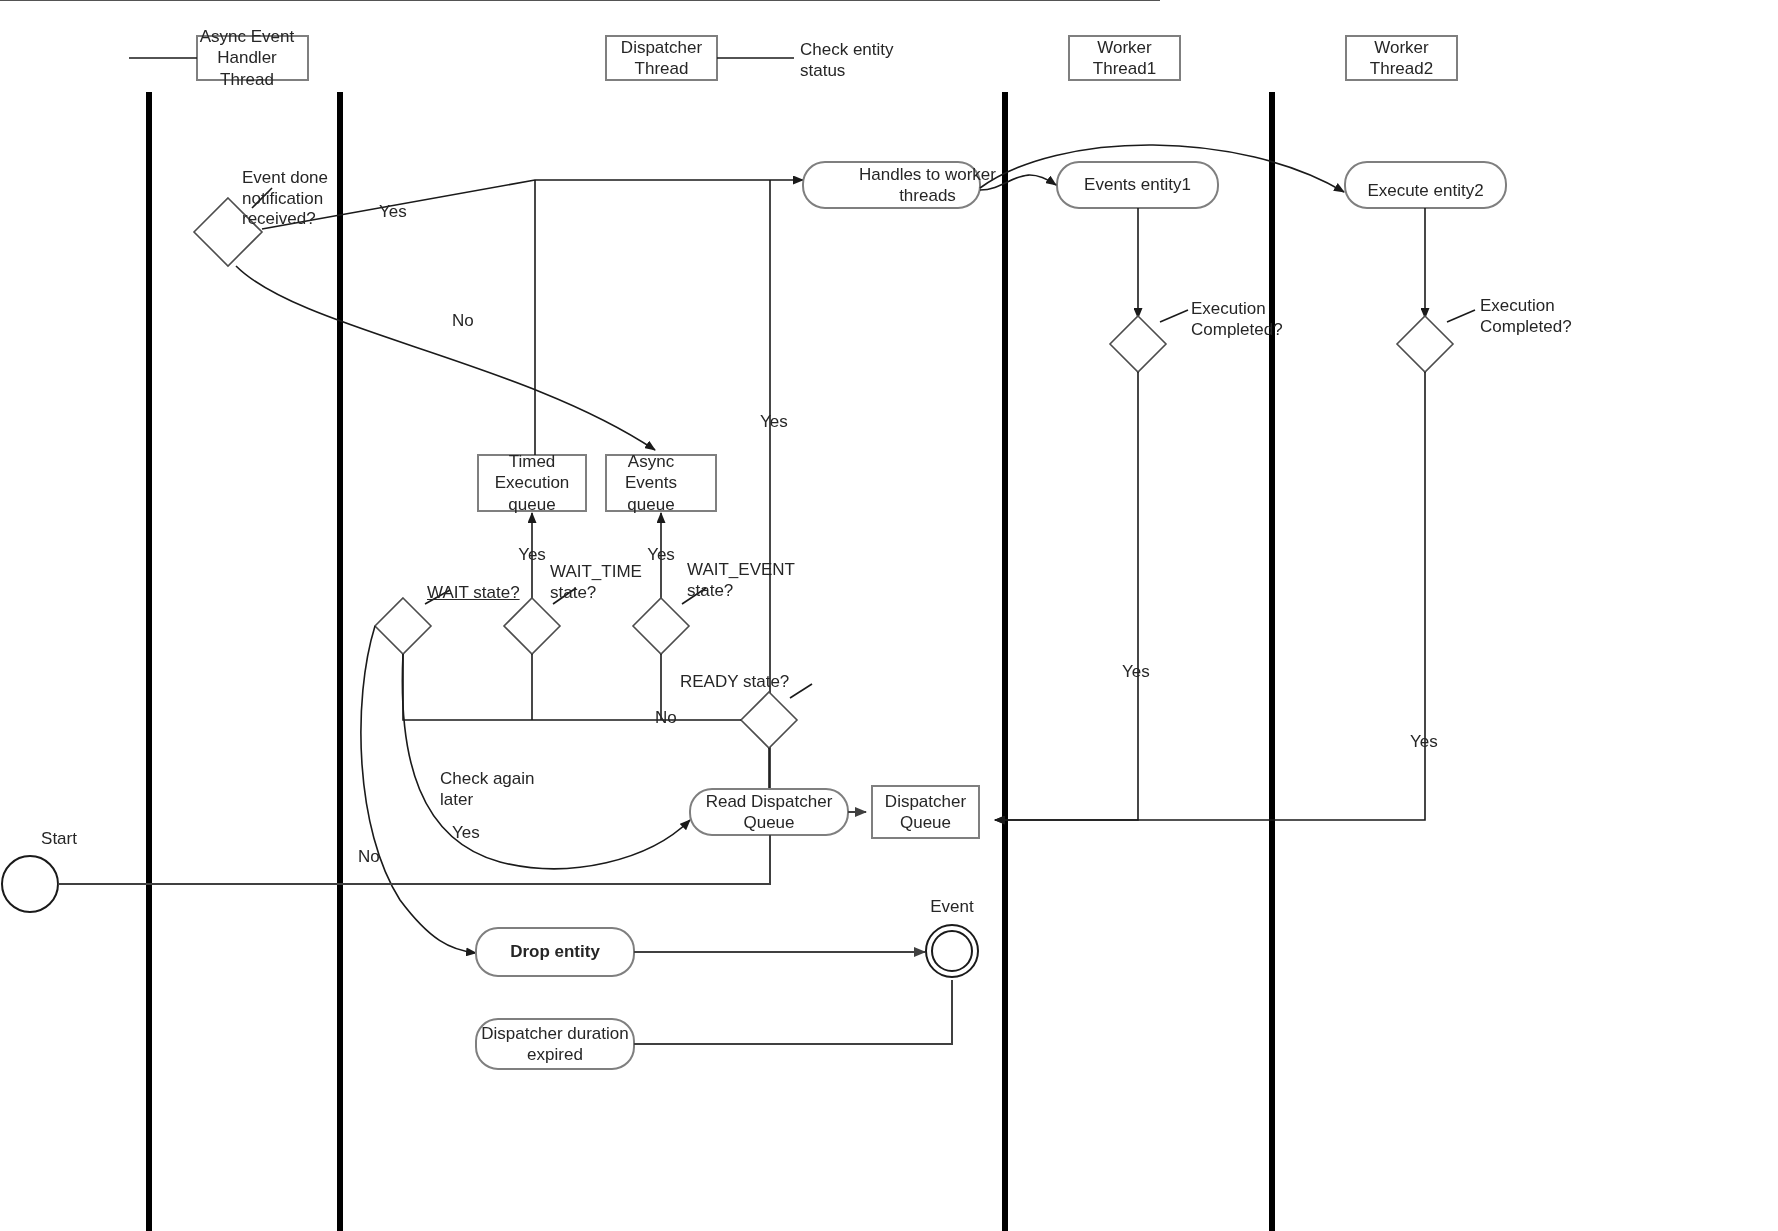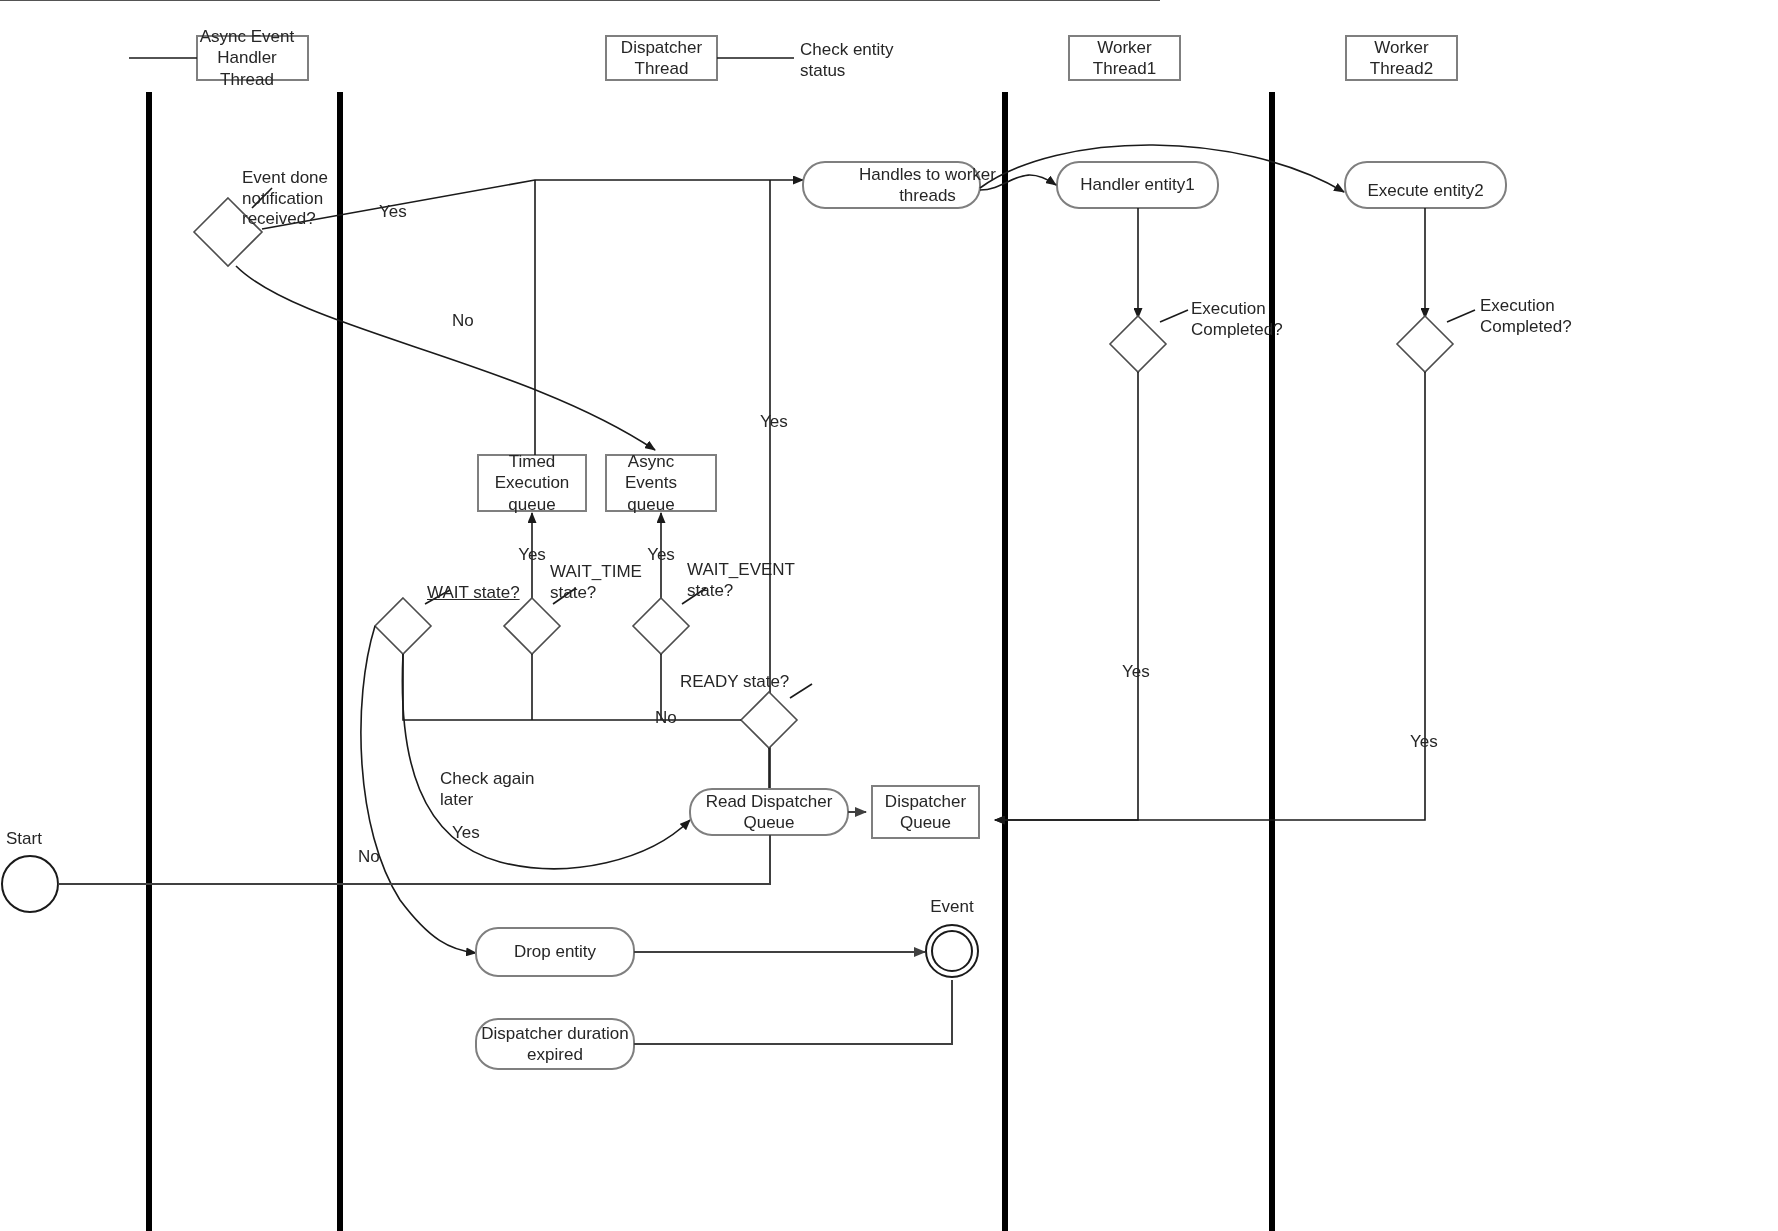--- a/index.html
+++ b/index.html
@@ -217,35 +217,35 @@
 state?</div>
   <div class="txt l" style="left:687px; top:560px; width:120px;">WAIT_EVENT
 state?</div>
   <div class="txt l" style="left:680px; top:672px; width:130px;">READY state?</div>
   <div class="txt l" style="left:1191px; top:299px; width:120px;">Execution
 Completed?</div>
   <div class="txt l" style="left:1480px; top:296px; width:120px;">Execution
 Completed?</div>
 
   <div class="node-label" style="left:803px; top:162px; width:177px; height:46px;margin-left:36px;">Handles to worker threads</div>
-  <div class="node-label" style="left:1057px; top:162px; width:161px; height:46px;">Handler entity1</div>
+  <div class="node-label" style="left:1057px; top:162px; width:161px; height:46px;">Events entity1</div>
   <div class="node-label" style="left:1345px; top:162px; width:161px; height:58px;">Execute entity2</div>
   <div class="node-label" style="left:478px; top:455px; width:108px; height:56px;">Timed
 Execution
 queue</div>
   <div class="node-label" style="left:606px; top:455px; width:90px; height:56px;">Async Events
 queue</div>
   <div class="node-label" style="left:690px; top:789px; width:158px; height:46px;">Read Dispatcher Queue</div>
   <div class="node-label" style="left:872px; top:786px; width:107px; height:52px;">Dispatcher
 Queue</div>
-  <div class="node-label" style="left:476px; top:928px; width:158px; height:48px;">Drop entity</div>
+  <div class="node-label" style="left:476px; top:928px; width:158px; height:48px;font-weight:bold;">Drop entity</div>
   <div class="node-label" style="left:476px; top:1019px; width:158px; height:50px;">Dispatcher duration
 expired</div>
 
-  <div class="txt l" style="left:6px; top:829px; width:70px;">Start</div>
+  <div class="txt l" style="left:24px; top:829px; width:70px;text-align:center;">Start</div>
   <div class="txt c" style="left:917px; top:897px; width:70px;">Event</div>
 
   <div class="txt l" style="left:379px; top:202px; width:44px;">Yes</div>
   <div class="txt l" style="left:452px; top:311px; width:44px;">No</div>
   <div class="txt l" style="left:760px; top:412px; width:44px;">Yes</div>
   <div class="txt c" style="left:510px; top:545px; width:44px;">Yes</div>
   <div class="txt c" style="left:639px; top:545px; width:44px;">Yes</div>
   <div class="txt l" style="left:655px; top:708px; width:40px;">No</div>
   <div class="txt l" style="left:358px; top:847px; width:40px;">No</div>
   <div class="txt l" style="left:440px; top:769px; width:110px;">Check again

